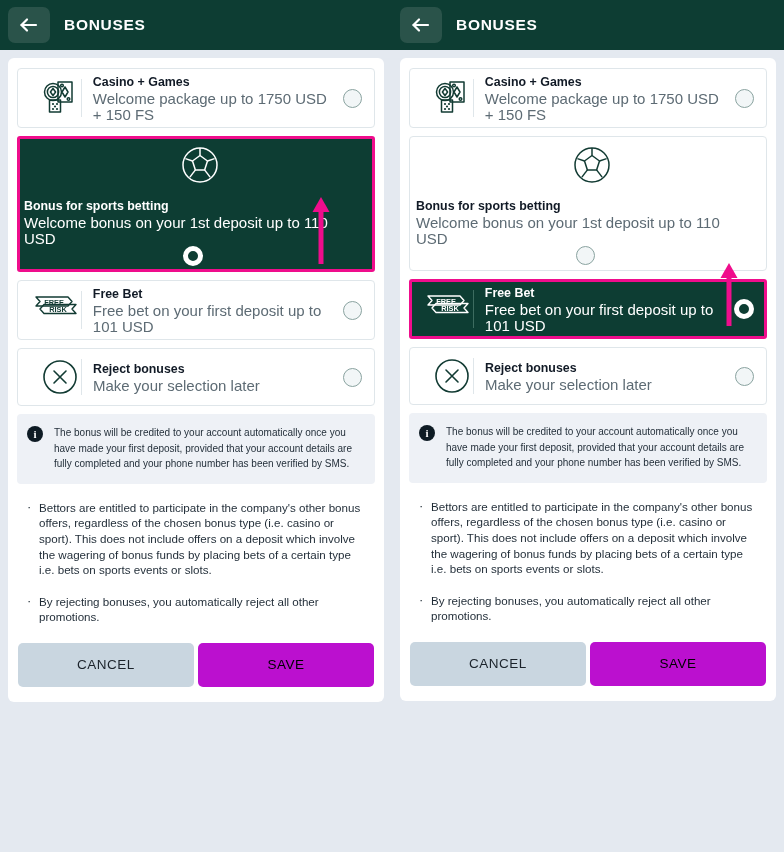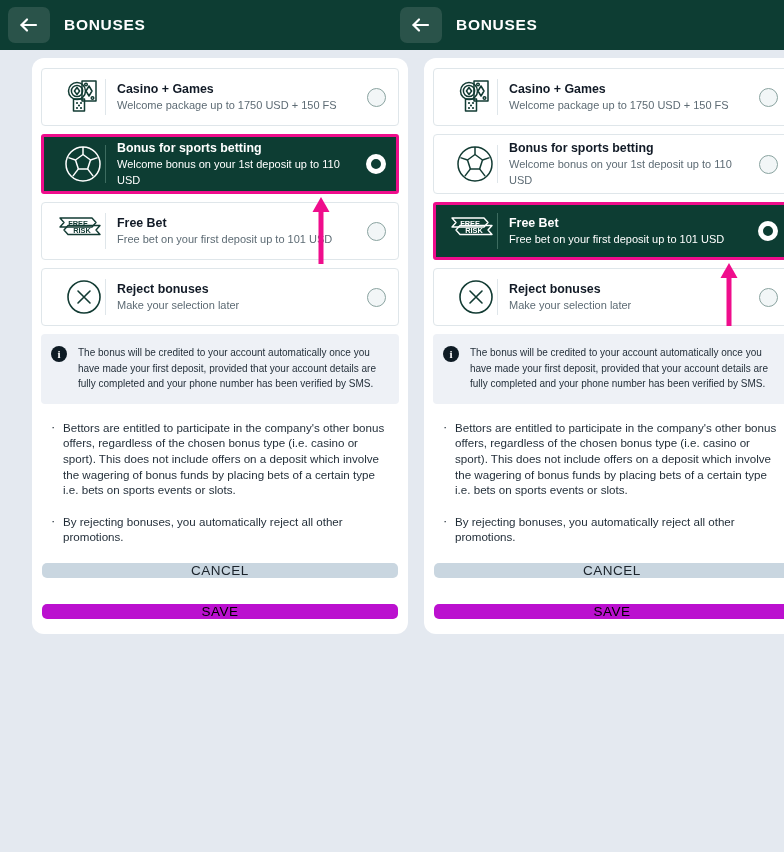--- a/index.html
+++ b/index.html
@@ -53,39 +53,38 @@
     letter-spacing: 0.7px;
     margin-left: 14px;
   }
 
   .card {
     position: absolute;
     top: 58px;
     left: 8px;
     width: 376px;
     background: #ffffff;
-    border-radius: 12px;
+    border-radius: 6px;
     padding: 10px 9px 9px 9px;
-    margin-left: 24px;
   }
 
   
   .option {
     position: relative;
     display: flex;
     align-items: center;
     border: 1px solid #dfe6ea;
     border-radius: 4px;
     background: #fff;
     min-height: 56px;
     margin-bottom: 8px;
     padding: 5px 12px 5px 6px;
     cursor: pointer;
   }
-  .option.tall { min-height: 60px; }
+  .option.tall { min-height: 60px; flex-direction: column; }
   .option.selected {
     background: #0d3d33;
     border: 3px solid #ef0d8c;
     border-radius: 3px;
     padding: 3px 10px 3px 4px;
   }
   .opt-icon {
     width: 56px;
     min-width: 56px;
     height: 46px;
@@ -101,21 +100,21 @@
   }
   .option.selected .opt-div { background: #3d6c60; }
   .opt-text { flex: 1 1 auto; padding-right: 6px; }
   .opt-title {
     font-size: 12.4px;
     font-weight: bold;
     color: #111a26;
     line-height: 16px;
   }
   .opt-sub {
-    font-size: 11px;
+    font-size: 15px;
     color: #5d6b74;
     line-height: 15.5px;
     margin-top: 1px;
   }
   .option.selected .opt-title,
   .option.selected .opt-sub { color: #ffffff; }
 
   .radio {
     width: 19px;
     height: 19px;
@@ -174,23 +173,22 @@
   .bullet-dot {
     min-width: 12px;
     font-size: 13px;
     line-height: 14px;
     color: #1f2b36;
   }
 
   
   .footer {
     display: flex;
-    gap: 26px;
+    gap: 4px;
     padding: 6px 1px 6px 1px;
-    flex-direction: column;
   }
   .btn {
     flex: 1 1 0;
     height: 44px;
     border: none;
     border-radius: 5px;
     font-size: 13.5px;
     font-family: "Liberation Sans", sans-serif;
     letter-spacing: 0.5px;
     cursor: pointer;

